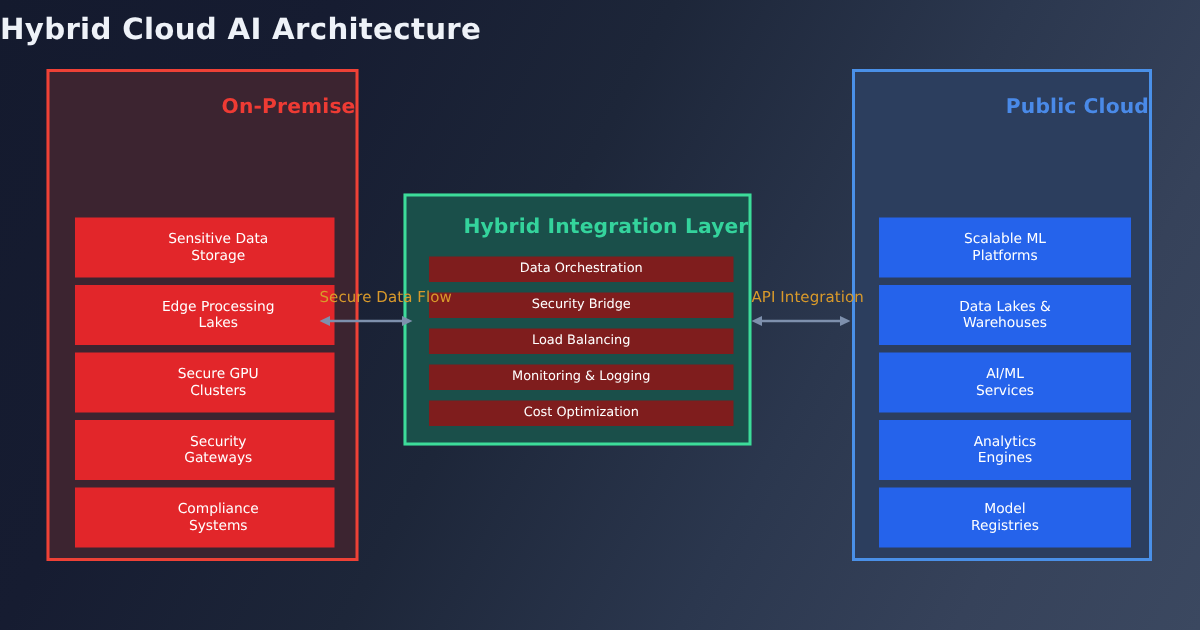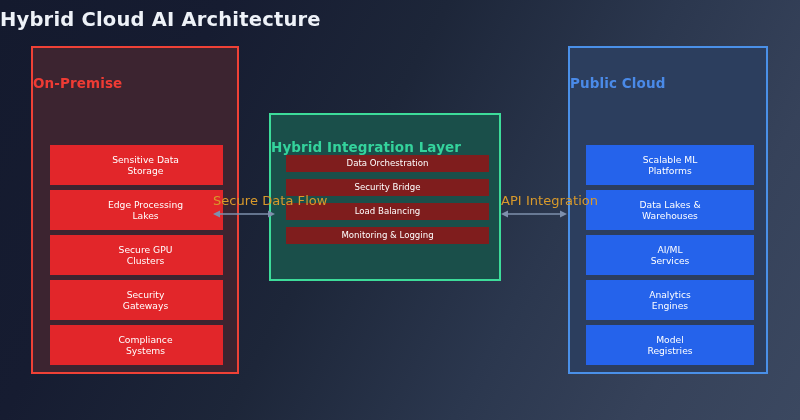--- a/index.html
+++ b/index.html
@@ -40,25 +40,24 @@
   .panel {
     position: absolute;
     box-sizing: border-box;
     border-width: 2px;
     border-style: solid;
   }
   .panel-title {
     position: absolute;
     left: 0;
     width: 100%;
-    text-align: left;
+    text-align: right;
     font-size: 13.5px;
     font-weight: bold;
     letter-spacing: 0.1px;
-    margin-top: 12px;
   }
   .node {
     position: absolute;
     box-sizing: border-box;
     display: flex;
     align-items: center;
     justify-content: center;
     text-align: center;
     color: #ffffff;
     line-height: 1.25;
@@ -75,21 +74,21 @@
   #panel-onprem .panel-title { top: 15px; color: #ee3b34; }
   #panel-onprem .node {
     left: 17px; width: 173px; height: 40px;
     background: #e2262a;
     font-size: 9.2px;
     padding-left: 18px;
   }
 
   
   #panel-hybrid {
-    left: 269px; top: 113px;
+    left: 269px; top: 129px;
     width: 232px; height: 168px;
     background: #1a4f4a;
     border-color: #3ddc9a;
   }
   #panel-hybrid .panel-title { top: 12px; color: #34d39c; }
   #panel-hybrid .node {
     left: 15px; width: 203px; height: 17px;
     background: #7f1d1d;
     font-size: 8.6px;
   }
@@ -107,21 +106,21 @@
     background: #2563eb;
     font-size: 9.2px;
   }
 
   
   .connector { position: absolute; }
   .connector-label {
     position: absolute;
     width: 100%;
     text-align: center;
-    font-size: 13px;
+    font-size: 10px;
     color: #d99a2b;
     white-space: nowrap;
     letter-spacing: 0.05px;
   }
   .connector-arrow { position: absolute; left: 0; top: 0; }
 
   #connector-secure { left: 213px; top: 193px; width: 62px; height: 28px; }
   #connector-api    { left: 501px; top: 193px; width: 66px; height: 28px; }
   #connector-secure .connector-label { top: 0; }
   #connector-api .connector-label    { top: 0; }
@@ -178,20 +177,23 @@
     </div>
     <div class="node" style="top:64px">
       <span class="node-label">Security Bridge</span>
     </div>
     <div class="node" style="top:88px">
       <span class="node-label">Load Balancing</span>
     </div>
     <div class="node" style="top:112px">
       <span class="node-label">Monitoring &amp; Logging</span>
     </div>
+    <div class="node" style="top:136px">
+      <span class="node-label">Cost Optimization</span>
+    </div>
   </div>
 
   <div class="panel" id="panel-cloud">
     <div class="panel-title">Public Cloud</div>
 
     <div class="node" style="top:97px">
       <span>
         <span class="node-label">Scalable ML</span>
         <span class="node-label">Platforms</span>
       </span>

